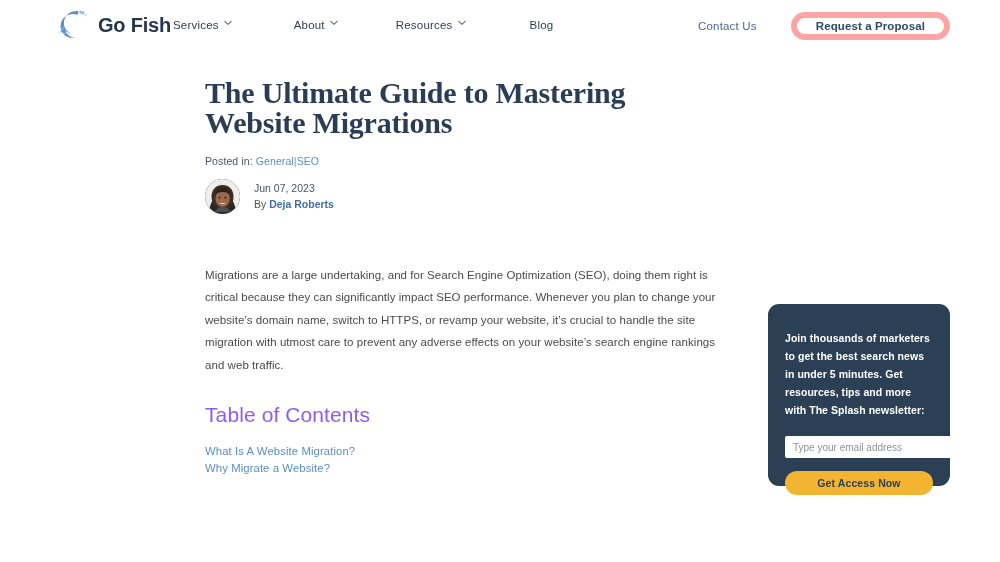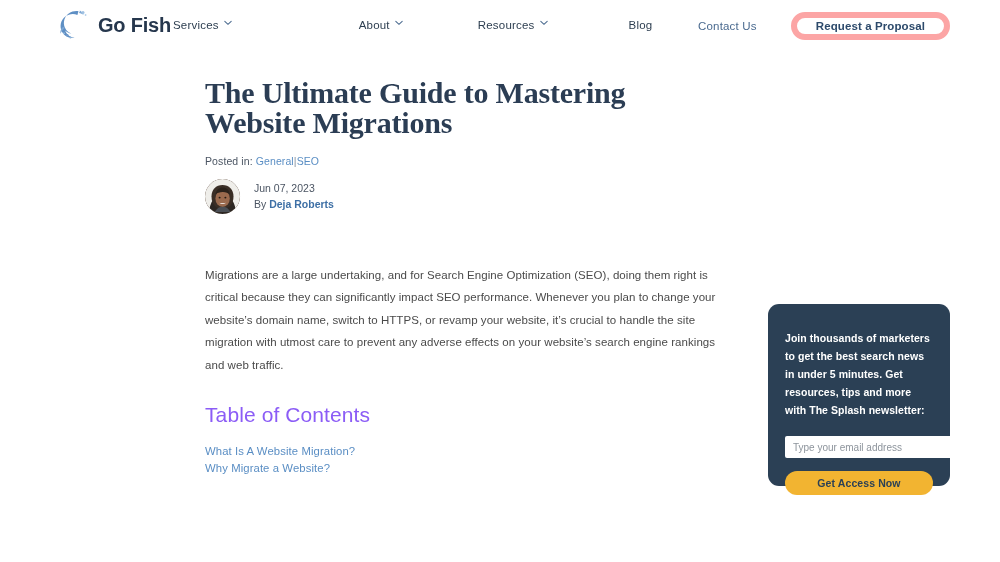--- a/index.html
+++ b/index.html
@@ -40,35 +40,34 @@
     letter-spacing: -0.2px;
     line-height: 1;
   }
 
   .main-nav {
     position: absolute;
     left: 173px;
     top: 19px;
     display: flex;
     align-items: flex-end;
-    gap: 17px;
   }
   .nav-item {
     display: flex;
     align-items: center;
     gap: 5px;
     font-size: 11.5px;
     color: #2d3e50;
     letter-spacing: 0.2px;
     text-decoration: none;
     cursor: pointer;
     white-space: nowrap;
   }
   .nav-item.n1 { margin-right: 62px; }
-  .nav-item.n2 { margin-right: 58px; margin-left: 48px; }
+  .nav-item.n2 { margin-right: 58px; }
   .nav-item.n3 { margin-right: 64px; }
   .chev {
     width: 8px; height: 8px;
     display: inline-block;
     position: relative;
     top: -1px;
   }
   .chev svg { display:block; }
 
   .header-right {

